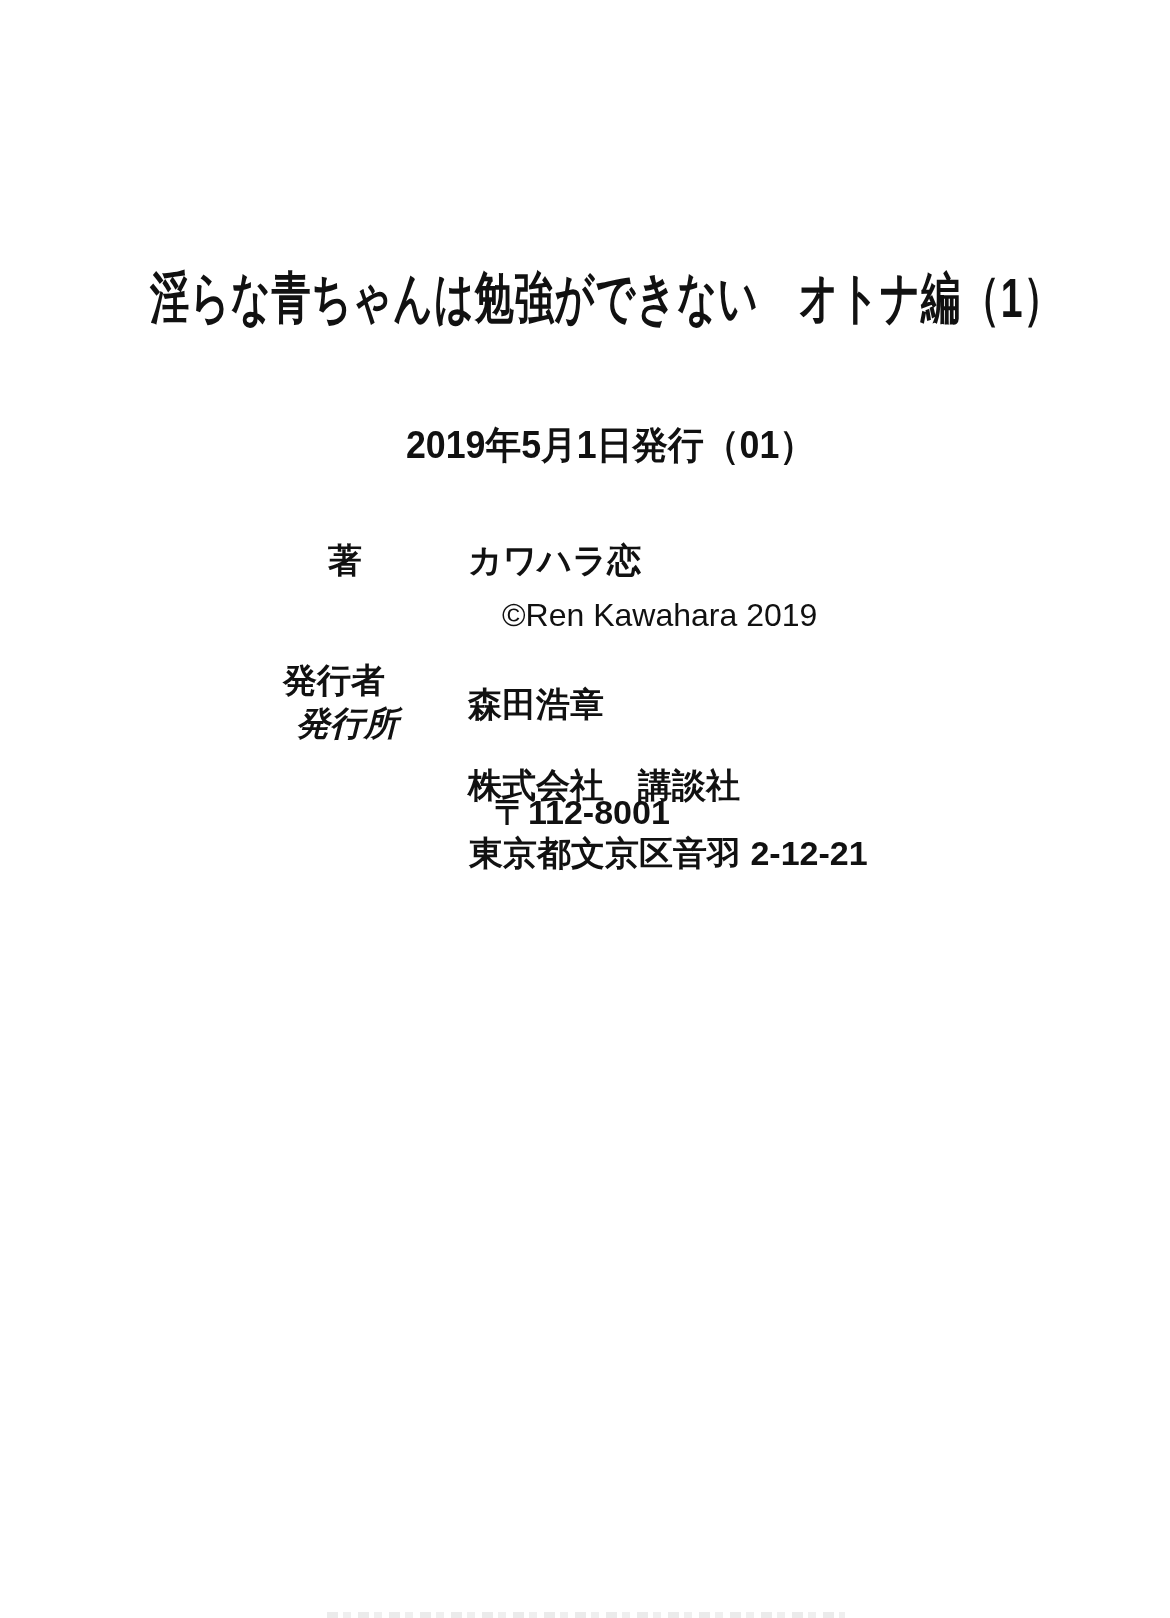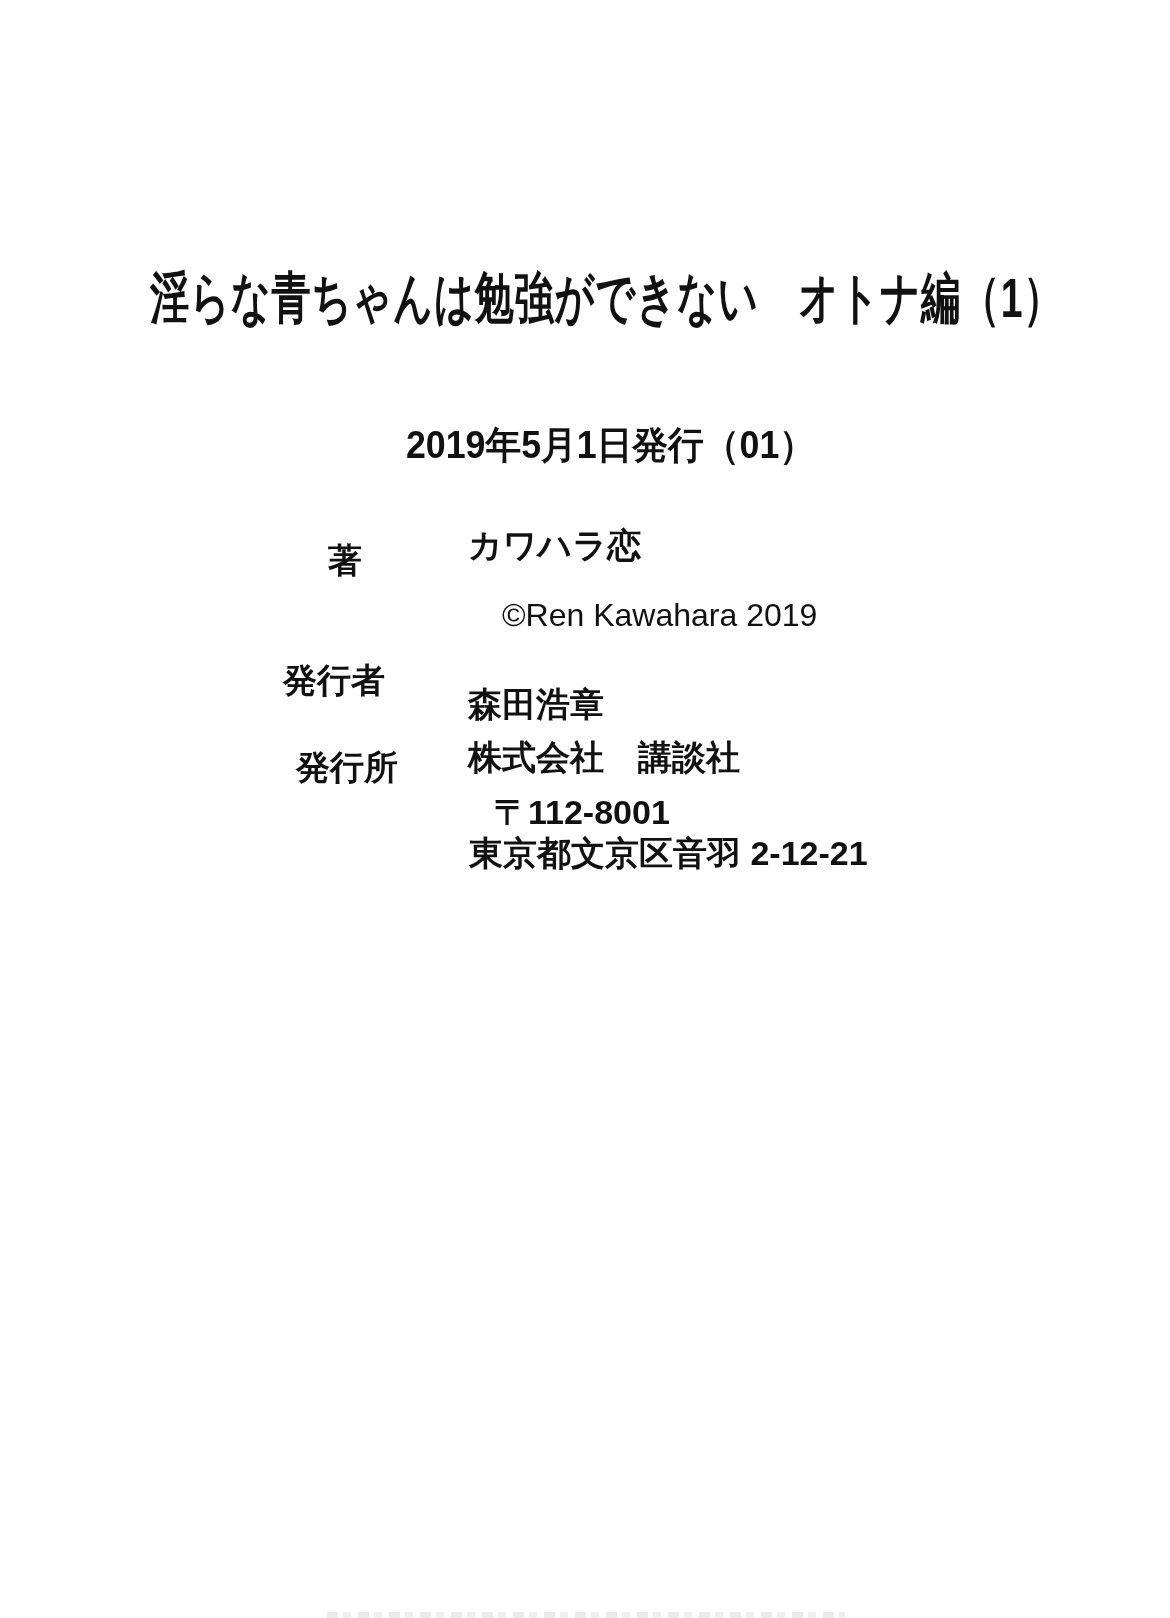--- a/index.html
+++ b/index.html
@@ -32,26 +32,26 @@
     font-size: 38px;
     font-weight: bold;
     transform: scaleX(0.94);
     transform-origin: left top;
   }
   .colophon-text {
     font-size: 34px;
     font-weight: bold;
   }
   .label-author        { top: 543px; left: 328px; }
-  .value-author        { top: 528px; left: 468px; text-align: center; }
+  .value-author        { top: 543px; left: 468px; text-align: center; }
   .copyright-line      { top: 599px; left: 466px; font-size: 32px; font-weight: normal; margin-left: 36px; }
   .label-publisher     { top: 663px; left: 283px; }
   .value-publisher     { top: 663px; left: 468px; margin-top: 24px; }
-  .label-house         { top: 750px; left: 296px; }
-  .value-house         { top: 740px; left: 468px; text-align: center; }
+  .label-house         { top: 706px; left: 296px; font-style: italic; }
+  .value-house         { top: 768px; left: 468px; text-align: center; }
   .postal-code         { top: 795px; left: 469px; margin-left: 25px; }
   .address-line        { top: 836px; left: 469px; }
 
   
   .cutoff-remnant {
     position: absolute;
     top: 1612px;
     left: 327px;
     width: 518px;
     height: 6px;

